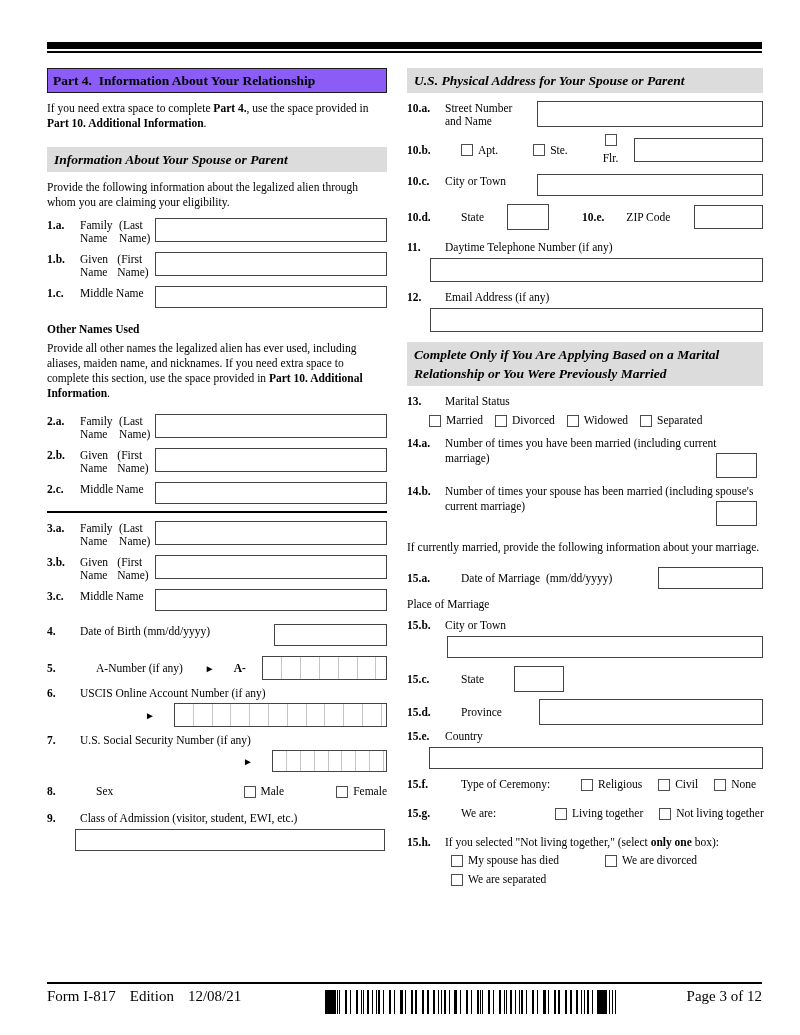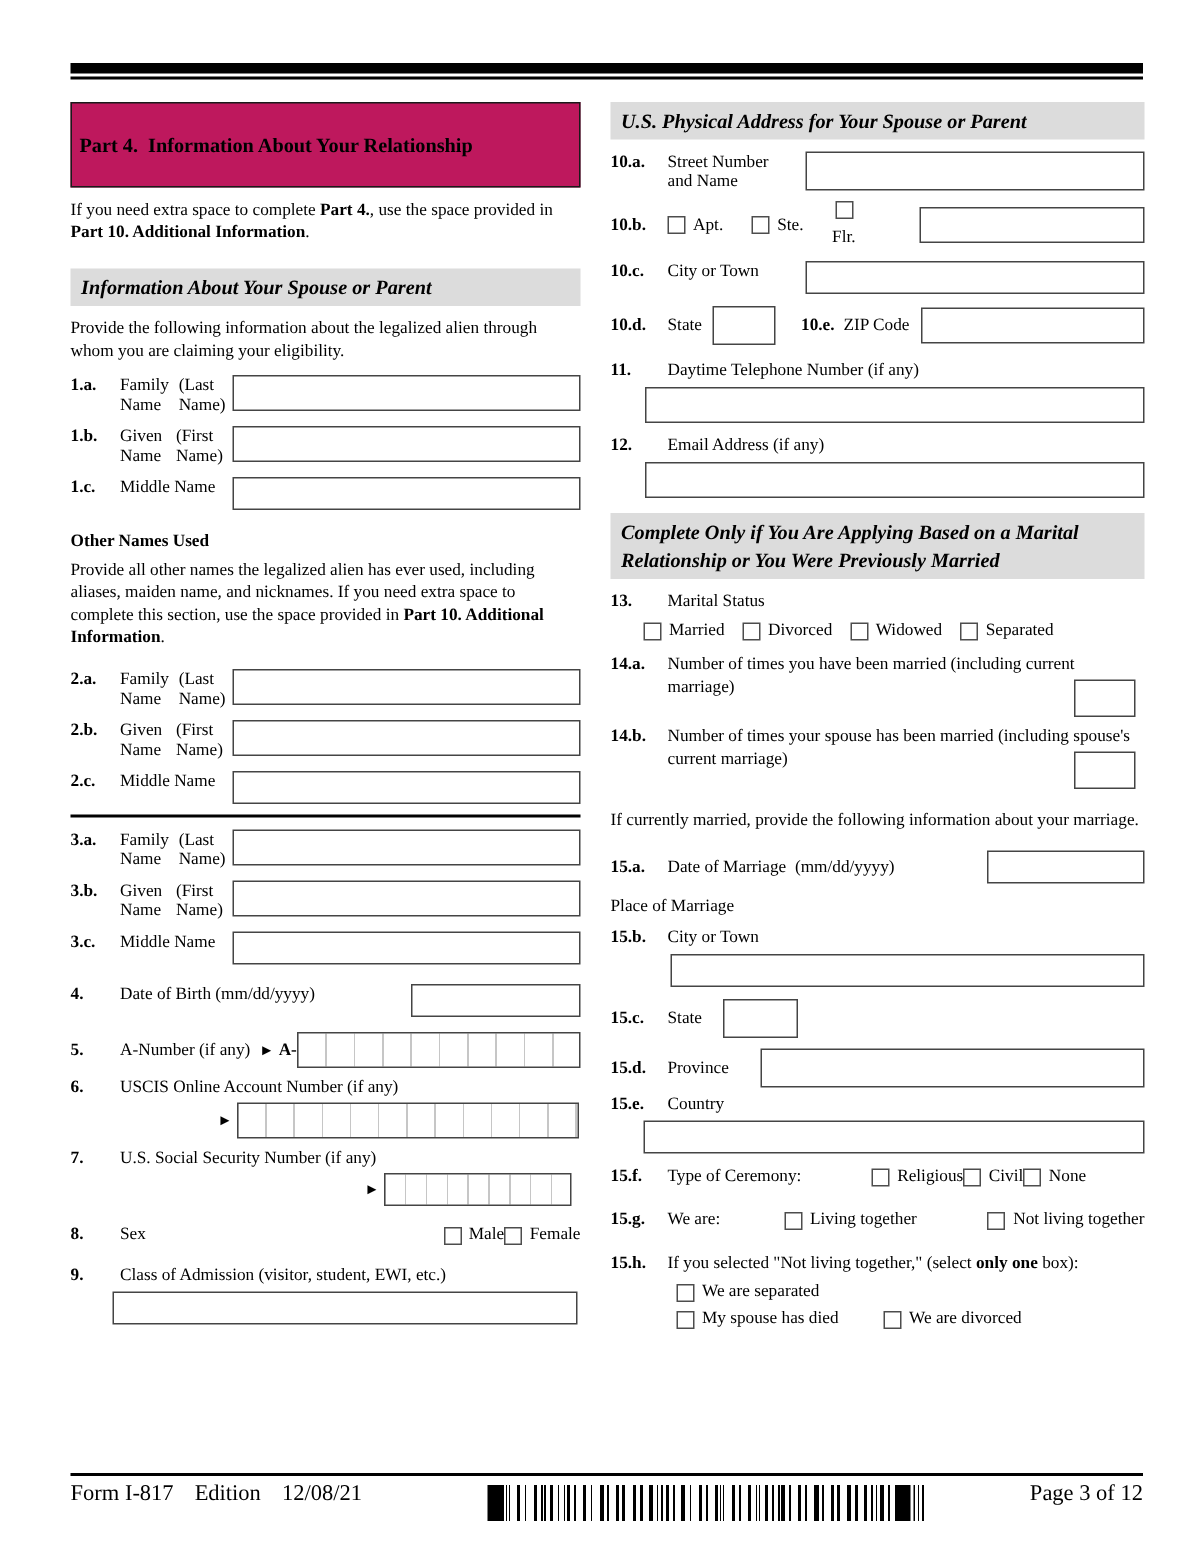--- a/index.html
+++ b/index.html
@@ -16,32 +16,32 @@
   .topbar { position:absolute; left:47px; right:38px; top:42px; }
   .topbar-thick { height:7px; background:#000; }
   .topbar-thin { height:2px; background:#000; margin-top:2px; }
 
   
   .col { position:absolute; top:68px; }
   .col-left  { left:47px;  width:340px; }
   .col-right { left:407px; width:356px; }
 
   .part-header {
-    border:1.5px solid #1a1a1a; background:#be185d;
-    font-weight:bold; font-size:13.5px; line-height:17px; padding:19px 5px;
+    border:1.5px solid #1a1a1a; background:#8b5cf6;
+    font-weight:bold; font-size:13.5px; line-height:17px; padding:3px 5px;
   }
   .sec-header {
     background:#dcdcdc; font-weight:bold; font-style:italic;
     font-size:13.5px; line-height:19px; padding:3px 7px;
   }
   .para { margin-top:6px; }
   .bold-title { font-weight:bold; }
 
   .frow { display:flex; align-items:flex-start; }
-  .vc { align-items:center; }
+  .vc { align-items:center;gap:16px; }
   .fnum { font-weight:bold; flex:none; }
   .n33 { width:33px; } .n38 { width:38px; }
   .flabel2 { width:75px; flex:none; display:flex; flex-direction:row; line-height:13px; padding-top:1px; }
   .flabel2r { width:92px; flex:none; display:flex; flex-direction:column; line-height:13px; padding-top:1px; }
   .grow { flex:1; }
   .input { border:1.5px solid #444; background:#fff; }
   .h22{height:22px} .h24{height:24px} .h26{height:26px}
   .w42{width:42px} .w50{width:50px} .w105{width:105px} .w113{width:113px} .w150{width:150px} .w310{width:310px}
   .mt2{margin-top:2px}.mt3{margin-top:3px}.mt4{margin-top:4px}.mt6{margin-top:6px}.mt7{margin-top:7px}.mt8{margin-top:8px}
   .mt10{margin-top:10px}.mt12{margin-top:12px}.mt13{margin-top:13px}.mt14{margin-top:14px}.mt16{margin-top:16px}.mt20{margin-top:20px}
@@ -201,21 +201,21 @@
       <div class="comb comb-s"></div>
     </div>
 
     <div class="frow vc mt12">
       <span class="fnum n33">8.</span>
       <span class="grow">Sex</span>
       <label class="cbpair">
         <span class="cb"></span>
         <span>Male</span>
       </label>
-      <label class="cbpair" style="">
+      <label class="cbpair" style="margin-left:36px;">
         <span class="cb"></span>
         <span>Female</span>
       </label>
     </div>
 
     <div class="frow mt12">
       <span class="fnum n33">9.</span>
       <span>Class of Admission (visitor, student, EWI, etc.)</span>
     </div>
     <div class="input w310 h22 mt3" style="margin-left:28px;"></div>
@@ -382,34 +382,34 @@
       <label class="cbpair mlauto">
         <span class="cb"></span>
         <span>Not living together</span>
       </label>
     </div>
 
     <div class="frow mt14">
       <span class="fnum n38">15.h.</span>
       <span class="grow"><span>If you selected "Not living together," (select </span><b>only one</b><span> box):</span></span>
     </div>
+    <div class="frow vc mt3" style="margin-left:44px;">
+      <label class="cbpair">
+        <span class="cb"></span>
+        <span>My spouse has died</span>
+      </label>
+      <label class="cbpair" style="margin-left:30px;">
+        <span class="cb"></span>
+        <span>We are divorced</span>
+      </label>
+    </div>
     <div class="frow vc mt4" style="margin-left:44px;">
       <label class="cbpair">
         <span class="cb"></span>
         <span>We are separated</span>
-      </label>
-    </div>
-    <div class="frow vc mt3" style="margin-left:44px;">
-      <label class="cbpair">
-        <span class="cb"></span>
-        <span>My spouse has died</span>
-      </label>
-      <label class="cbpair" style="margin-left:30px;">
-        <span class="cb"></span>
-        <span>We are divorced</span>
       </label>
     </div>
 
   </div>
 
   <div class="footer">
     <div class="footer-left">
       <span>Form I-817</span><span>Edition</span><span>12/08/21</span>
     </div>
     <div class="barcode">

